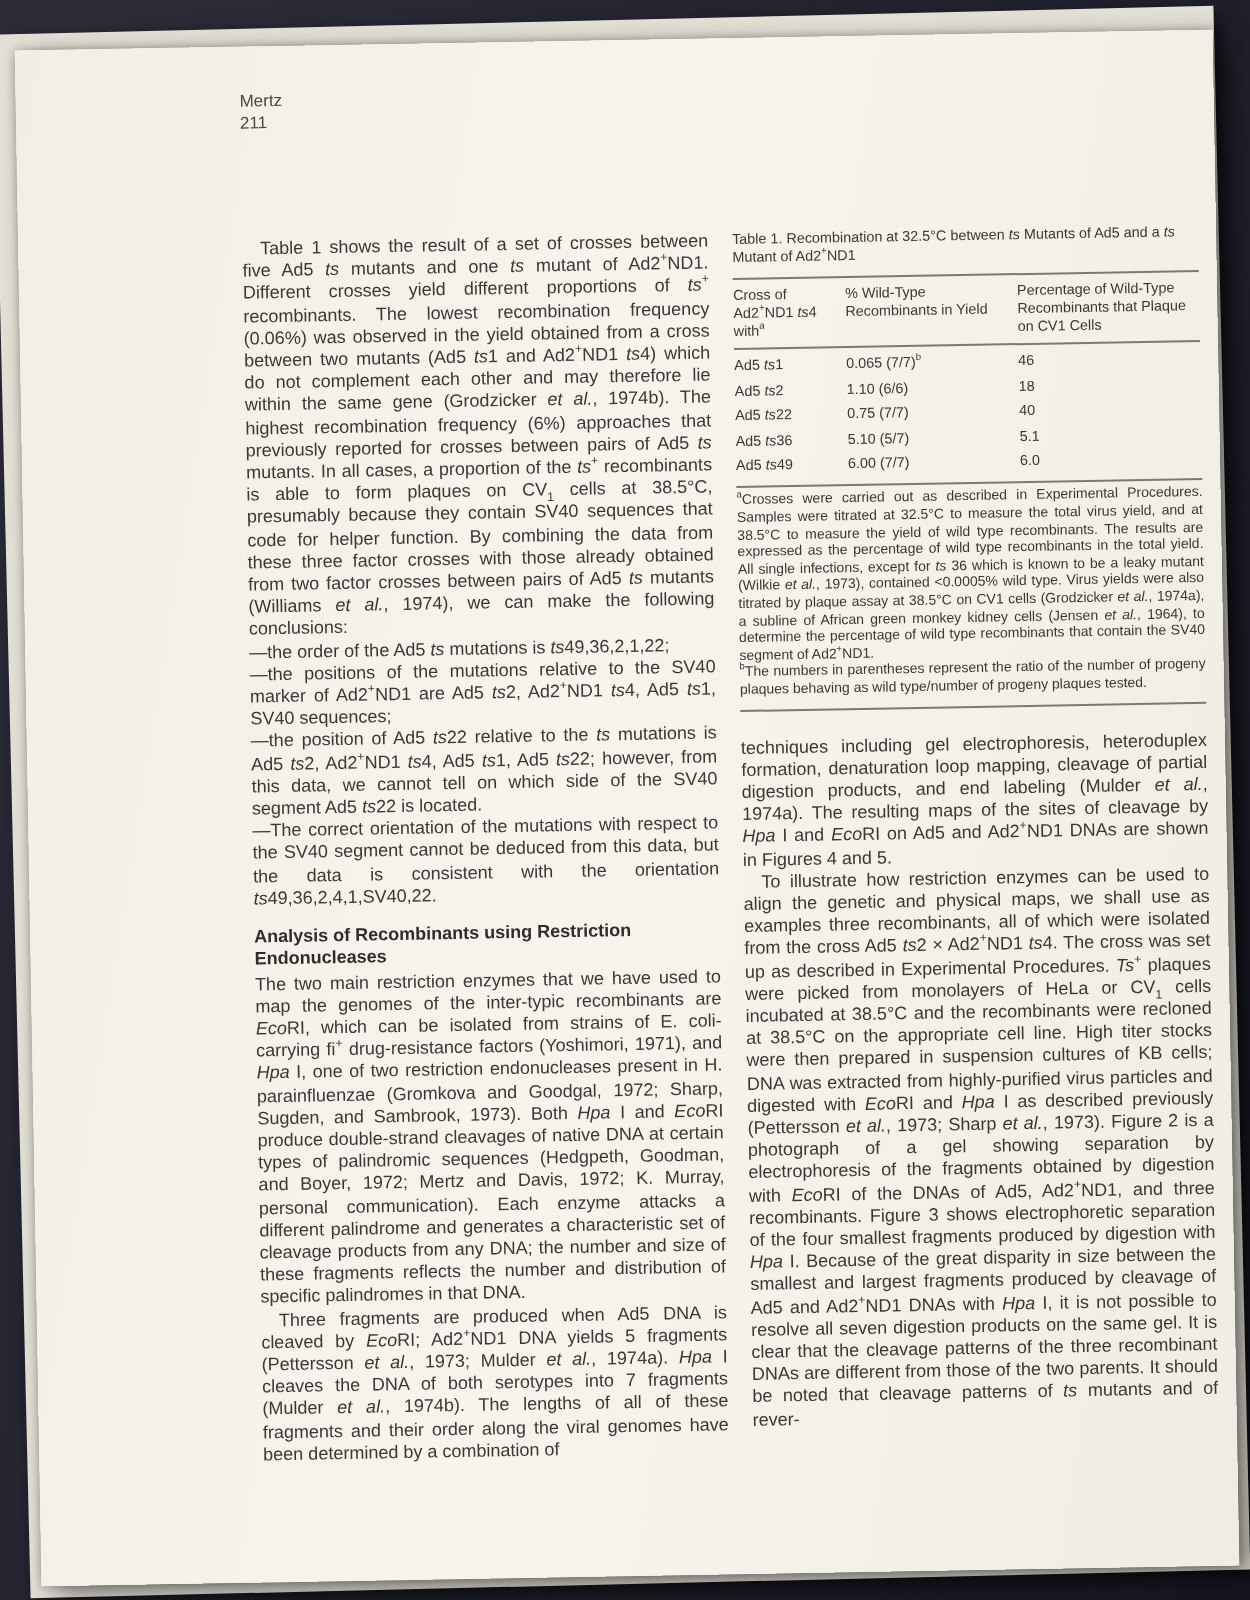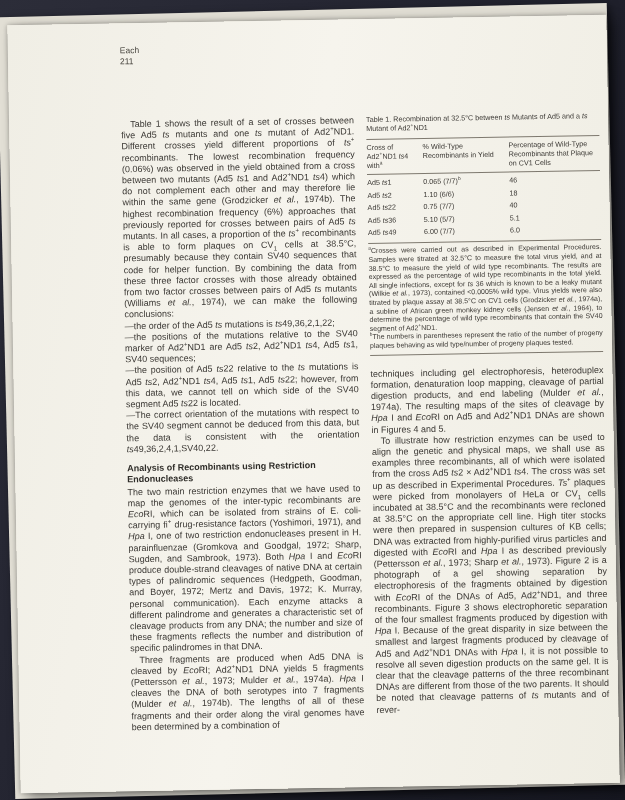--- a/index.html
+++ b/index.html
@@ -42,21 +42,21 @@
   .tbl-foot p{font-size:7px !important;line-height:8.6px !important;text-align:justify;}
 </style>
 </head>
 <body>
 
 <div class="sheet-behind"></div>
 
 <div class="page">
 
   <div class="running-head">
-    <div>Each</div>
+    <div>Mertz</div>
     <div>211</div>
   </div>
 
   <div class="columns">
 
     <div class="col">
       <p class="indent">Table 1 shows the result of a set of crosses between five Ad5 <i>ts</i> mutants and one <i>ts</i> mutant of Ad2<sup>+</sup>ND1. Different crosses yield different proportions of <i>ts</i><sup>+</sup> recombinants. The lowest recombination frequency (0.06%) was observed in the yield obtained from a cross between two mutants (Ad5 <i>ts</i>1 and Ad2<sup>+</sup>ND1 <i>ts</i>4) which do not complement each other and may therefore lie within the same gene (Grodzicker <i>et al.</i>, 1974b). The highest recombination frequency (6%) approaches that previously reported for crosses between pairs of Ad5 <i>ts</i> mutants. In all cases, a proportion of the <i>ts</i><sup>+</sup> recombinants is able to form plaques on CV<sub>1</sub> cells at 38.5°C, presumably because they contain SV40 sequences that code for helper function. By combining the data from these three factor crosses with those already obtained from two factor crosses between pairs of Ad5 <i>ts</i> mutants (Williams <i>et al.</i>, 1974), we can make the following conclusions:</p>
       <p>—the order of the Ad5 <i>ts</i> mutations is <i>ts</i>49,36,2,1,22;</p>
       <p>—the positions of the mutations relative to the SV40 marker of Ad2<sup>+</sup>ND1 are Ad5 <i>ts</i>2, Ad2<sup>+</sup>ND1 <i>ts</i>4, Ad5 <i>ts</i>1, SV40 sequences;</p>
       <p>—the position of Ad5 <i>ts</i>22 relative to the <i>ts</i> mutations is Ad5 <i>ts</i>2, Ad2<sup>+</sup>ND1 <i>ts</i>4, Ad5 <i>ts</i>1, Ad5 <i>ts</i>22; however, from this data, we cannot tell on which side of the SV40 segment Ad5 <i>ts</i>22 is located.</p>

